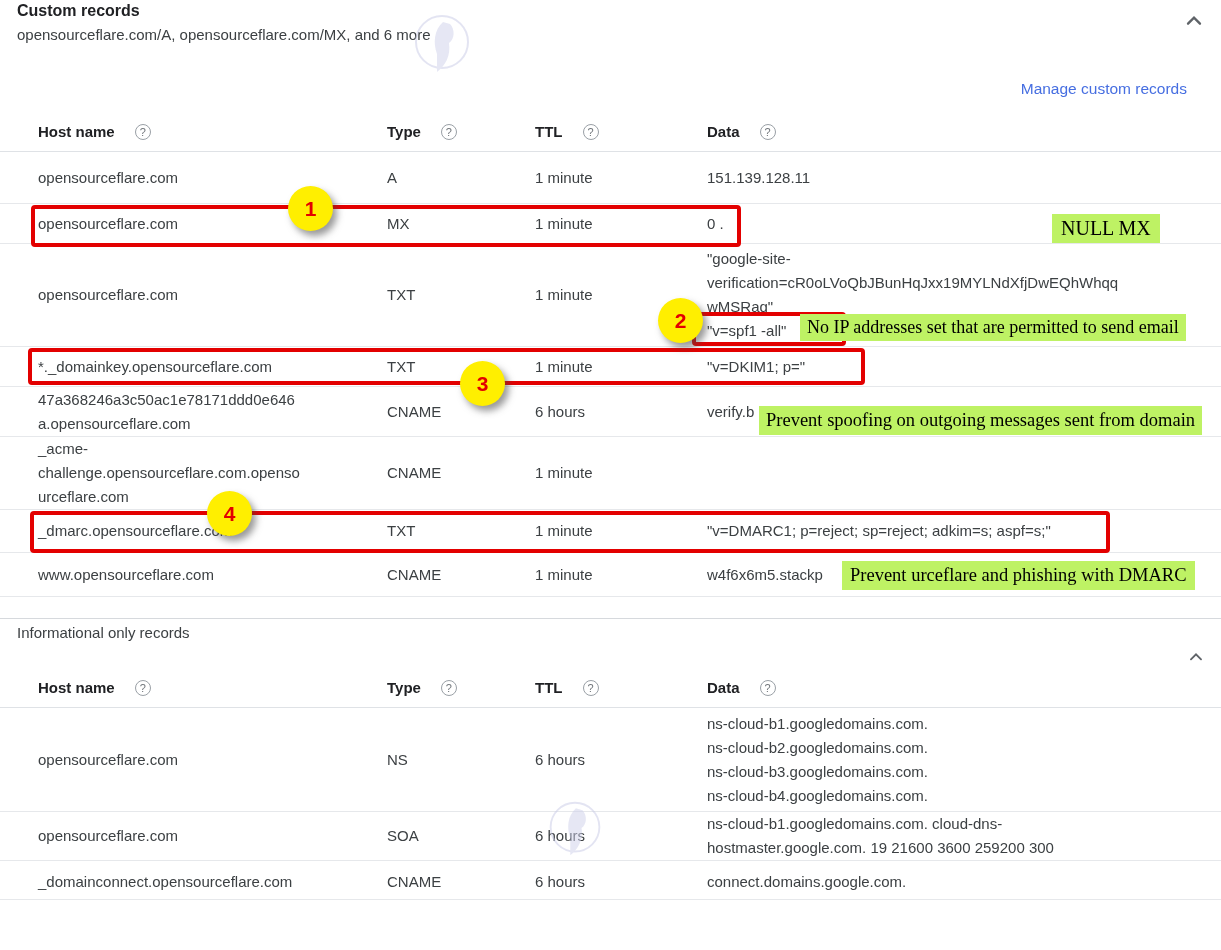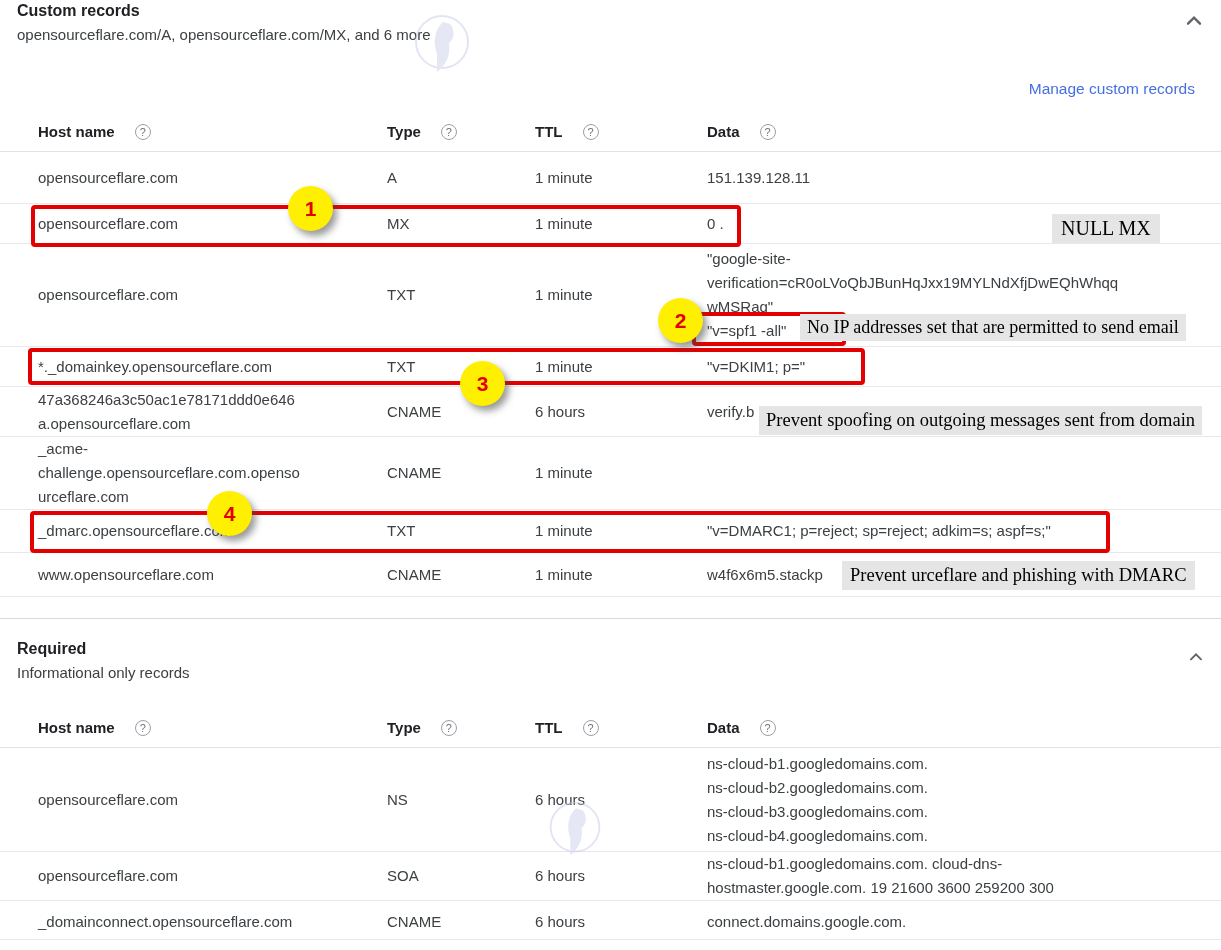--- a/index.html
+++ b/index.html
@@ -3,21 +3,21 @@
 <meta charset="utf-8">
 <style>
   html,body{margin:0;padding:0;background:#fff;}
   .page{position:relative;width:1221px;height:950px;background:#fff;overflow:hidden;
         font-family:"Liberation Sans","DejaVu Sans",sans-serif;}
 
   
   .sec-title{margin:0 0 0 17px;font-size:16px;font-weight:700;color:#202124;line-height:21px;}
   .sec-sub{margin:3px 0 0 17px;font-size:15px;color:#3c4043;line-height:22px;}
   #custom-title{padding-top:0;}
-  .manage-row{margin-top:33px;text-align:right;padding-right:26px;line-height:20px;}
+  .manage-row{margin-top:33px;text-align:right;padding-right:34px;line-height:20px;}
   .manage-link{color:#466ee1;font-size:15.5px;text-decoration:none;cursor:pointer;}
   .chev{position:absolute;right:14px;cursor:pointer;}
   #chev-custom{top:8px;}
   #chev-required{top:646px;}
 
   
   .tbl-head{display:grid;grid-template-columns:349px 148px 172px 1fr;
             padding:10px 16px 9px 38px;border-bottom:1px solid #dfe2e6;}
   #custom-head{margin-top:13px;}
   #required-head{margin-top:24px;}
@@ -53,21 +53,21 @@
   #redbox-dmarc{left:30px;top:511px;width:1080px;height:42px;}
 
   #callouts > div:nth-of-type(1){left:288px;top:186px;}
   #callouts > div:nth-of-type(2){left:658px;top:298px;}
   #callouts > div:nth-of-type(3){left:460px;top:361px;}
   #callouts > div:nth-of-type(4){left:207px;top:491px;}
   .callout{position:absolute;width:45px;height:45px;border-radius:50%;background:#ffef00;
            box-shadow:4px 5px 7px rgba(70,70,70,.55);display:flex;align-items:center;justify-content:center;}
   .callout span{color:#e30000;font-weight:700;font-size:21px;font-family:"Liberation Sans",sans-serif;}
 
-  #ylabels > div{position:absolute;background:#e5e5e5;color:#000;
+  #ylabels > div{position:absolute;background:#bef264;color:#000;
                  font-family:"Liberation Serif","DejaVu Serif",serif;white-space:nowrap;}
   #ylabels > div:nth-of-type(1){left:1052px;top:214px;font-size:20px;padding:3px 9px;}
   #ylabels > div:nth-of-type(2){left:800px;top:314px;font-size:18px;padding:3px 7px;}
   #ylabels > div:nth-of-type(3){left:759px;top:406px;font-size:18.5px;padding:4px 7px;}
   #ylabels > div:nth-of-type(4){left:842px;top:561px;font-size:18.5px;padding:4px 8px;}
 
   .watermark{position:absolute;opacity:.5;}
   #wm-top{left:410px;top:10px;}
   #wm-bottom{left:545px;top:797px;}
 </style>
@@ -194,21 +194,20 @@
           <div class="cell">
             <div>w4f6x6m5.stackp</div>
           </div>
         </div>
       </div>
   </div>
 
   <div class="sec-divider"></div>
 
   <div>
-    <div class="sec-title" id="required-title">Required</div>
     <div class="sec-sub">Informational only records</div>
 
     <span class="chev" id="chev-required">
       <svg width="22" height="22" viewBox="0 0 24 24">
           <path d="M6.5 14.5l5.5-5.5 5.5 5.5" stroke="#5f6368" stroke-width="2" fill="none" stroke-linecap="round"></path>
         </svg>
     </span>
 
     <div class="tbl-head" id="required-head">
 

